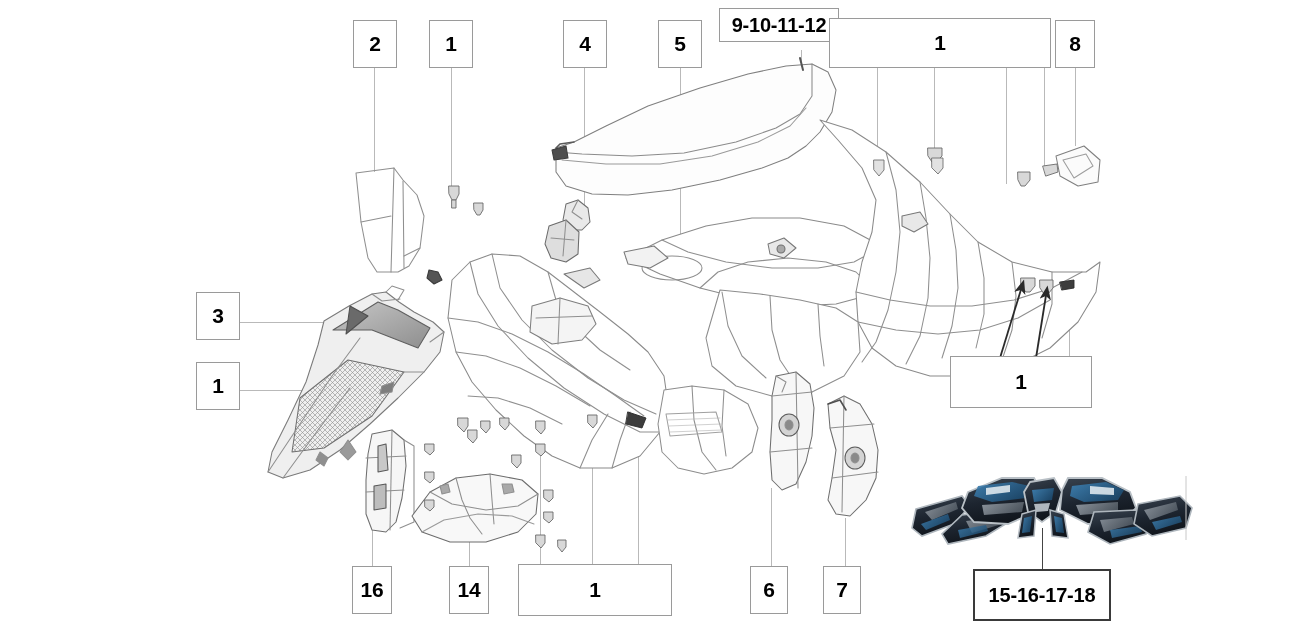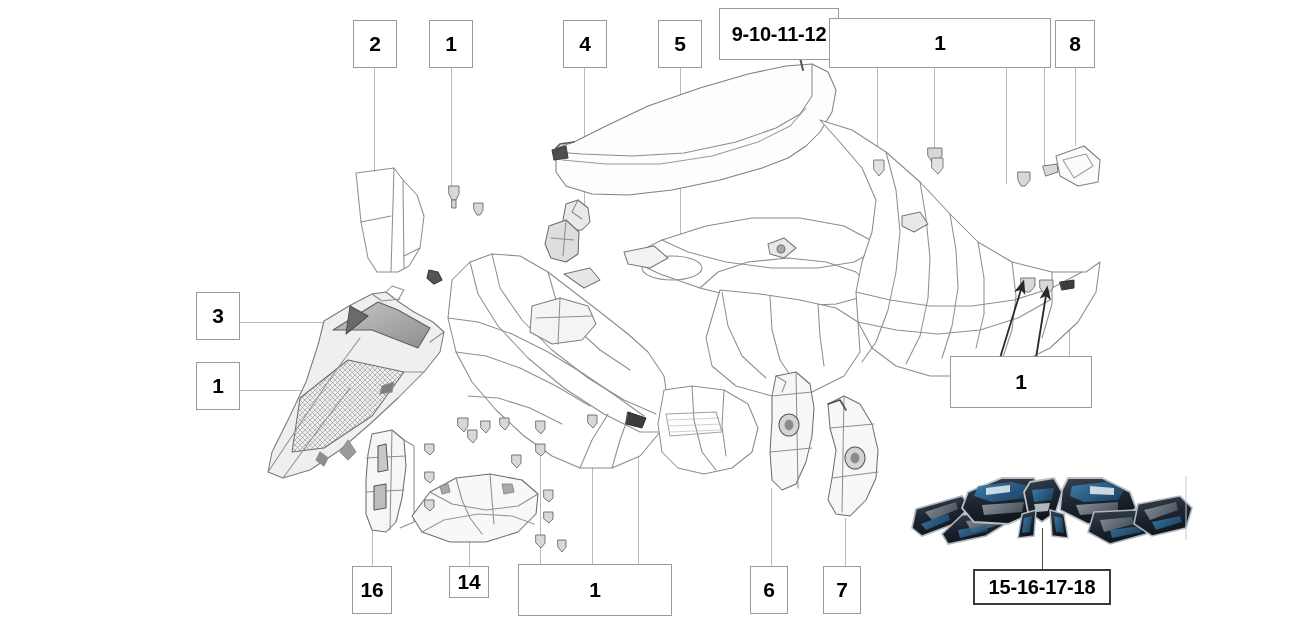--- a/index.html
+++ b/index.html
@@ -397,26 +397,26 @@
   <div class="leader v" style="left:592px; top:424px; height:140px;"></div>
   <div class="leader v" style="left:638px; top:416px; height:148px;"></div>
   <div class="leader v" style="left:771px; top:488px; height:78px;"></div>
   <div class="leader v" style="left:845px; top:518px; height:48px;"></div>
   <div class="leader v" style="left:1042px;top:528px; height:41px; background:#444;"></div>
 
   <div class="callout num" style="left:353px;  top:20px;  width:44px;  height:48px;">2</div>
   <div class="callout num" style="left:429px;  top:20px;  width:44px;  height:48px;">1</div>
   <div class="callout num" style="left:563px;  top:20px;  width:44px;  height:48px;">4</div>
   <div class="callout num" style="left:658px;  top:20px;  width:44px;  height:48px;">5</div>
-  <div class="callout multi" style="left:719px;  top:8px;   width:120px; height:52px;">9-10-11-12</div>
+  <div class="callout multi" style="left:719px;  top:8px;   width:120px; height:34px;">9-10-11-12</div>
   <div class="callout num" style="left:829px;  top:18px;  width:222px; height:50px;">1</div>
   <div class="callout num" style="left:1055px; top:20px;  width:40px;  height:48px;">8</div>
   <div class="callout num" style="left:196px;  top:292px; width:44px;  height:48px;">3</div>
   <div class="callout num" style="left:196px;  top:362px; width:44px;  height:48px;">1</div>
   <div class="callout num" style="left:950px;  top:356px; width:142px; height:52px;">1</div>
   <div class="callout num" style="left:352px;  top:566px; width:40px;  height:48px;">16</div>
-  <div class="callout num" style="left:449px;  top:566px; width:40px;  height:32px;">14</div>
+  <div class="callout num" style="left:449px;  top:566px; width:40px;  height:48px;">14</div>
   <div class="callout num" style="left:518px;  top:564px; width:154px; height:52px;">1</div>
   <div class="callout num" style="left:750px;  top:566px; width:38px;  height:48px;">6</div>
   <div class="callout num" style="left:823px;  top:566px; width:38px;  height:48px;">7</div>
-  <div class="callout multi" style="left:973px;  top:569px; width:138px; height:36px; border-color:#3a3a3a; border-width:2px;">15-16-17-18</div>
+  <div class="callout multi" style="left:973px;  top:569px; width:138px; height:52px; border-color:#3a3a3a; border-width:2px;">15-16-17-18</div>
 
 </div>
 
 </body></html>

